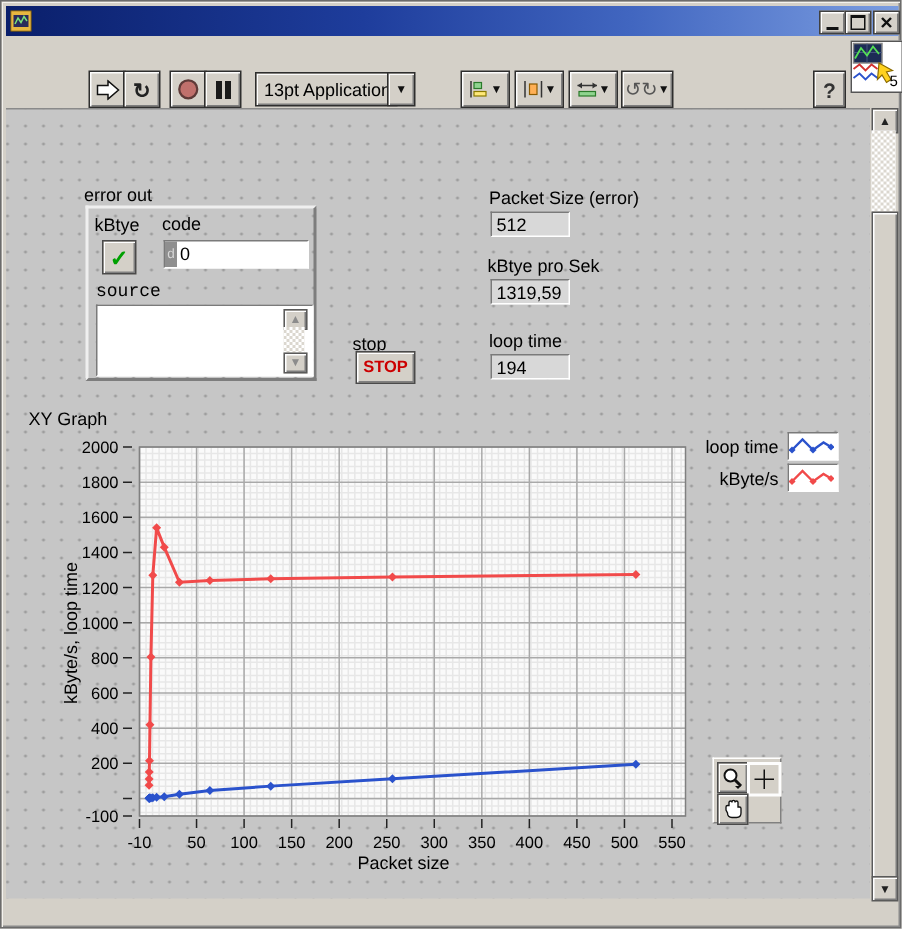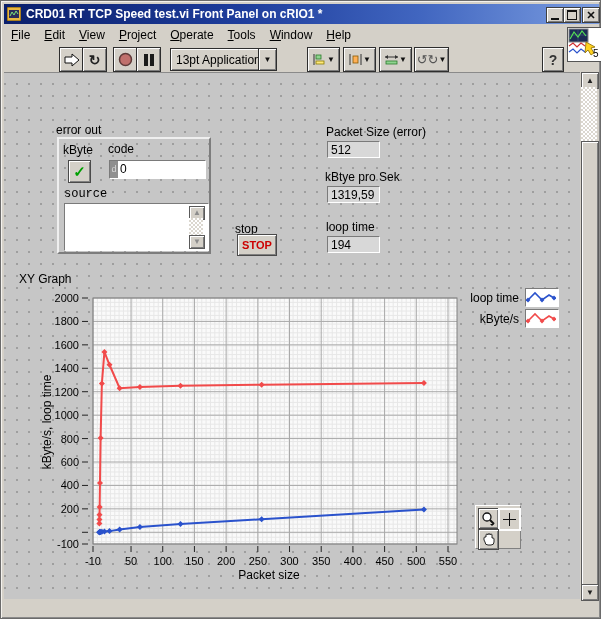--- a/index.html
+++ b/index.html
@@ -65,45 +65,34 @@
 <div class="window">
 
   <div class="abs titlebar">
     <span class="abs" style="left:3px;top:3px;width:14px;height:14px;">
       <svg width="14" height="14">
           <rect x="0" y="0" width="14" height="14" fill="#e8b640" stroke="#6b4a00"></rect>
           <rect x="2" y="3" width="10" height="8" fill="#2a2a5a"></rect>
           <polyline points="3,9 5,5 7,8 9,4 11,7" fill="none" stroke="#7ae07a" stroke-width="1"></polyline>
         </svg>
     </span>
-    <span class="title-text" style="margin-left:22px;">CRD01 RT TCP Speed test.vi Front Panel on cRIO1 *</span>
     <span class="abs winbtn" style="left:542px;top:3px;">
         <span style="width:8px;height:2px;background:#111;margin-top:7px;"></span>
       </span>
     <span class="abs winbtn" style="left:559px;top:3px;">
         <span style="width:8px;height:7px;border:1px solid #111;border-top:2px solid #111;"></span>
       </span>
     <span class="abs winbtn" style="left:578px;top:3px;">
         <svg width="8" height="8">
           <line x1="1" y1="1" x2="7" y2="7" stroke="#111" stroke-width="1.6"></line>
           <line x1="7" y1="1" x2="1" y2="7" stroke="#111" stroke-width="1.6"></line>
         </svg>
       </span>
   </div>
 
-  <div class="abs menubar">
-    <span class="menuitem"><u>F</u>ile</span>
-    <span class="menuitem"><u>E</u>dit</span>
-    <span class="menuitem"><u>V</u>iew</span>
-    <span class="menuitem"><u>P</u>roject</span>
-    <span class="menuitem"><u>O</u>perate</span>
-    <span class="menuitem"><u>T</u>ools</span>
-    <span class="menuitem"><u>W</u>indow</span>
-    <span class="menuitem"><u>H</u>elp</span>
-  </div>
 
   <div class="abs toolbar">
     <span class="tbtn" style="left:55px;top:2px;width:23px;height:23px;">
       <svg width="16" height="14">
           <path d="M1,4 h7 V1 l7,6 -7,6 V10 H1 z" fill="#fdfdfd" stroke="#111" stroke-width="1"></path>
         </svg>
     </span>
     <span class="tbtn" style="left:78px;top:2px;width:23px;height:23px;">
       <span style="font-size:14px;color:#222;font-weight:bold;">↻</span>
     </span>
@@ -168,21 +157,21 @@
       <polyline points="1,24 5,21 9,25 13,21 17,24" fill="none" stroke="#2a52cc" stroke-width="1.2"></polyline>
       <path d="M18,14 l9,5 -4,1 3,5 -3,2 -3,-5 -3,3 z" fill="#ffd21e" stroke="#8a6a00" stroke-width="0.8"></path>
       <text x="25" y="29" font-size="10" fill="#000" font-family="Liberation Sans, sans-serif" id="vi-num">5</text>
     </svg>
   </div>
 
   <div class="abs viewport">
 
     <div class="lbl" style="left:52px;top:50px;">error out</div>
     <div class="cluster" style="left:53px;top:64px;width:150px;height:113px;">
-      <div class="lbl" style="left:4px;top:4px;">kByte</div>
+      <div class="lbl" style="left:4px;top:4px;">kBtye</div>
       <div class="raisedbtn" style="left:9px;top:21px;width:21px;height:21px;">
         <span style="color:#00a000;font-size:15px;font-weight:bold;">✓</span>
       </div>
       <div class="lbl" style="left:49px;top:3px;">code</div>
       <div class="abs sunken" style="left:50px;top:21px;width:95px;height:17px;background:#fff;display:flex;">
         <span style="width:8px;background:#8f8f8f;color:#d8d8d8;font-size:9px;line-height:17px;text-align:center;">d</span>
         <span style="font-size:12px;line-height:16px;padding-left:2px;color:#000;">0</span>
       </div>
       <div class="lbl" style="left:5px;top:48px;font-family:Liberation Mono, monospace;">source</div>
       <div class="abs sunken" style="left:5px;top:64px;width:143px;height:46px;background:#fff;">

